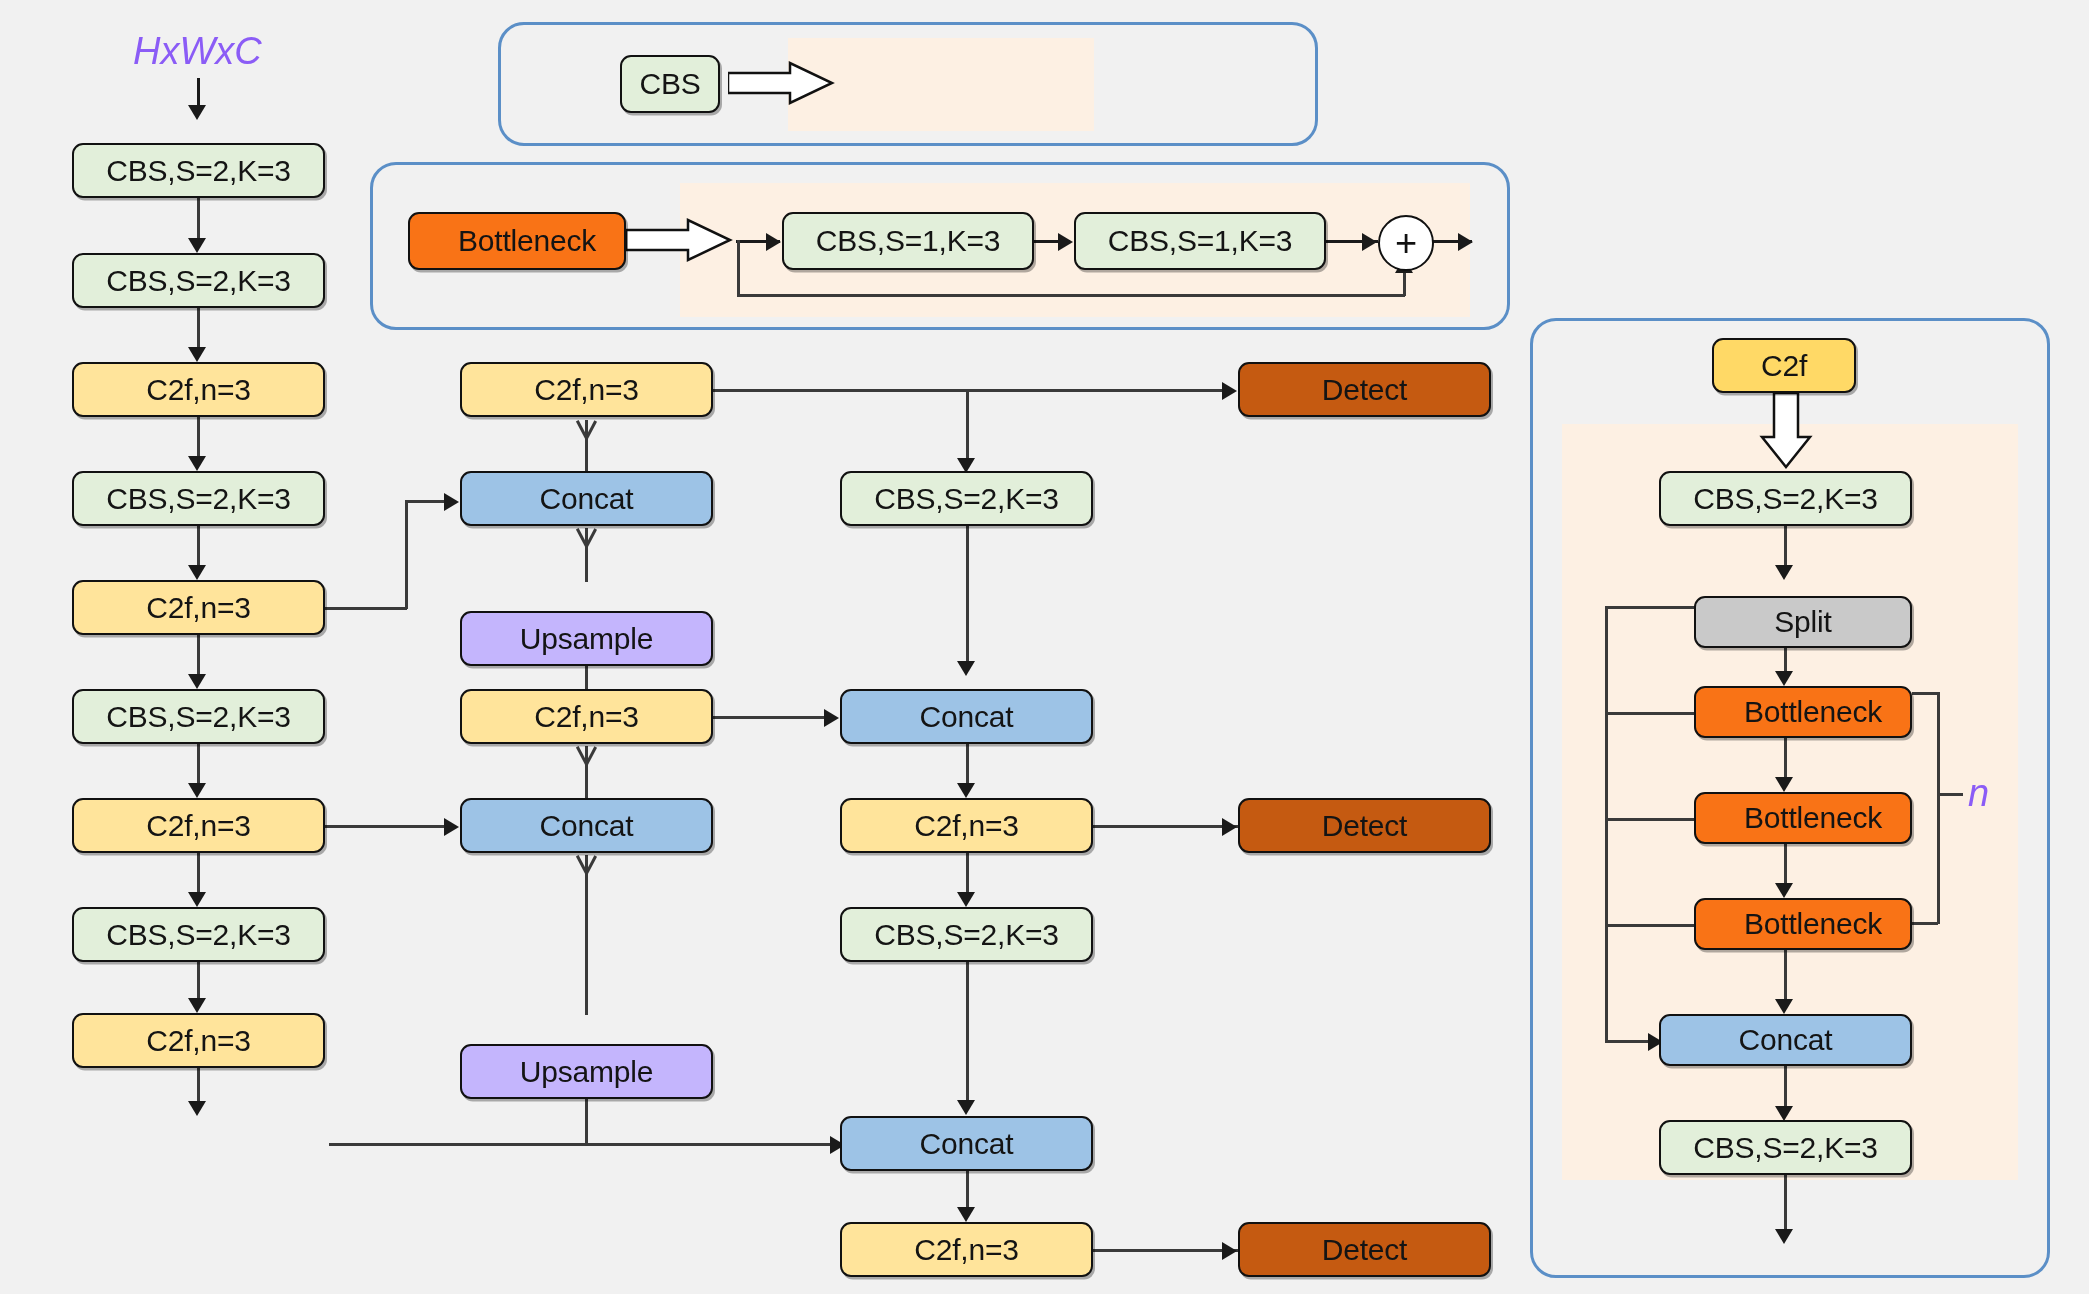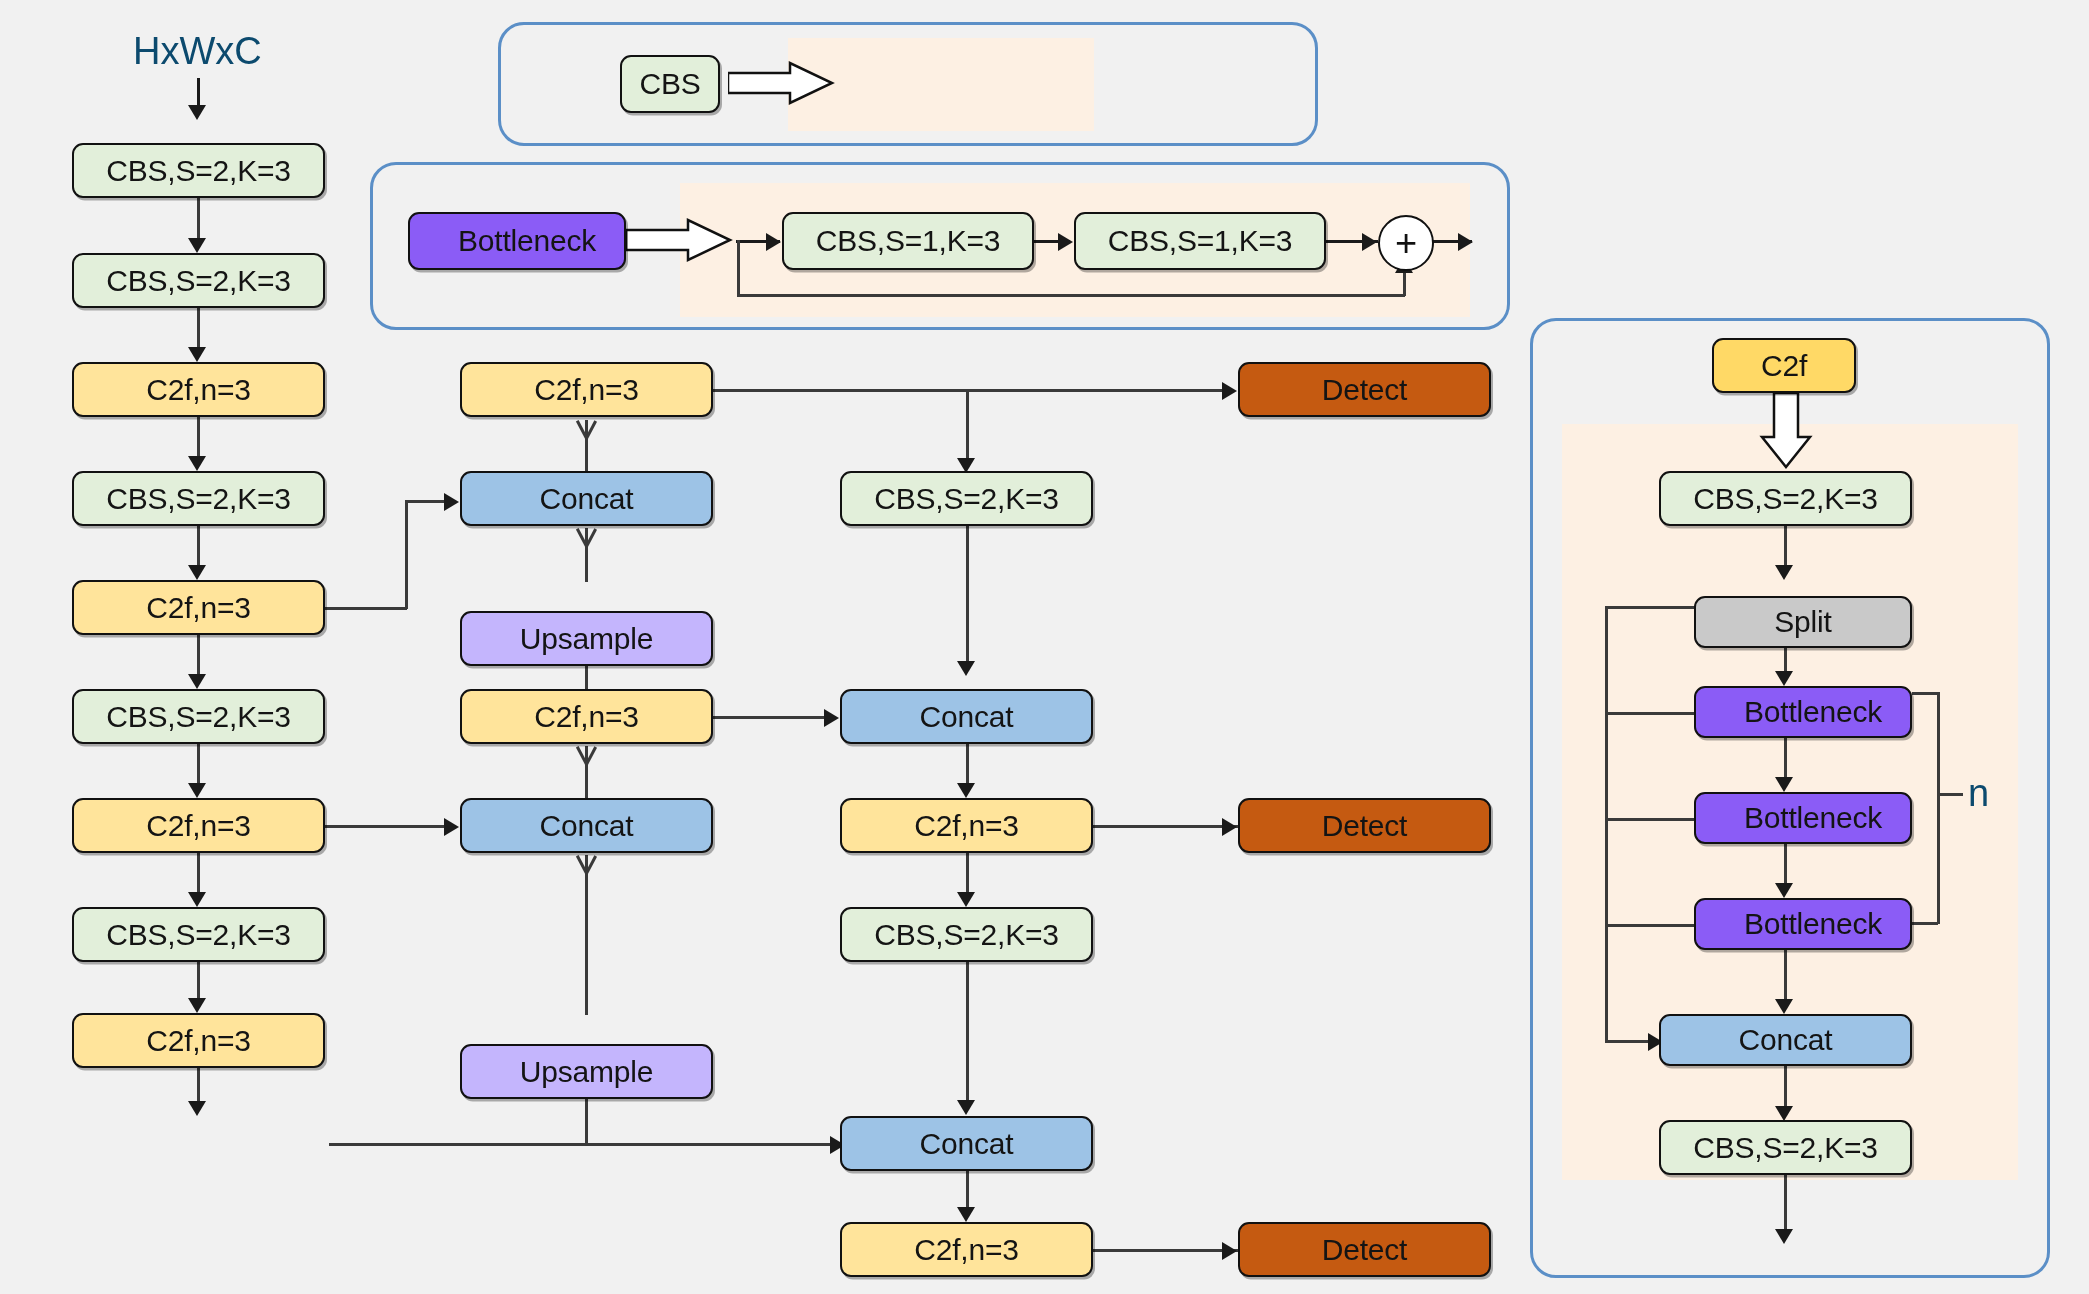--- a/index.html
+++ b/index.html
@@ -23,21 +23,21 @@
     letter-spacing:-0.2px;
     white-space:nowrap;
     box-shadow:2px 2.5px 0 rgba(0,0,0,0.30);
     z-index:6;
   }
   .cbs   {background:#e2efda;}
   .c2f   {background:#ffe49b;}
   .concat{background:#9dc3e6;}
   .ups   {background:#c4b5fd;margin-top:31px;}
   .sppf  {background:#a6a6a6;}
-  .bneck {background:#8b5cf6;padding-left:20px;}
+  .bneck {background:#f97316;padding-left:20px;}
   .split {background:#c9c9c9;}
   .detect{background:#c55a11;}
   .c2ftag{background:#ffd966;}
 
   
   .panel{
     position:absolute;
     box-sizing:border-box;
     border:3px solid #5b8fc7;
     border-radius:26px;
@@ -76,21 +76,21 @@
   .plus{
     position:absolute;
     width:52px;height:52px;border-radius:50%;
     background:#ffffff;border:2.5px solid #111;
     display:flex;align-items:center;justify-content:center;
     font-size:38px;line-height:1;color:#111;
     z-index:6;
   }
 
   
-  .txt{position:absolute;color:#0c4a6e;z-index:6;white-space:nowrap;}
+  .txt{position:absolute;color:#8b5cf6;z-index:6;white-space:nowrap;font-style:italic;}
   #hwc{font-size:38px;font-weight:400;}
   #nlabel{font-size:38px;}
 </style>
 </head>
 <body>
 
 <div id="root">
 
   <div class="txt" id="hwc" style="left:133px;top:30px;">HxWxC</div>
   <div class="ln lnv" style="left:197px;top:78px;height:32px;"></div>

